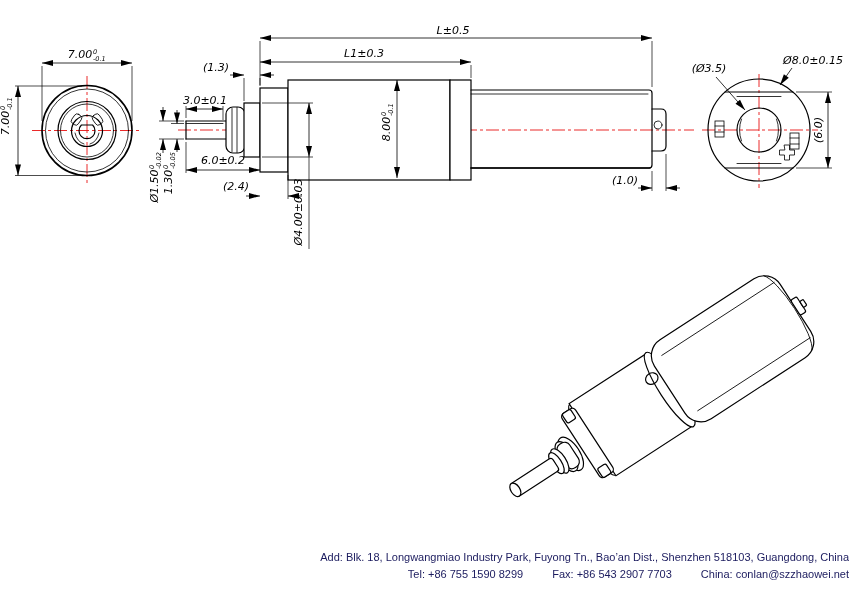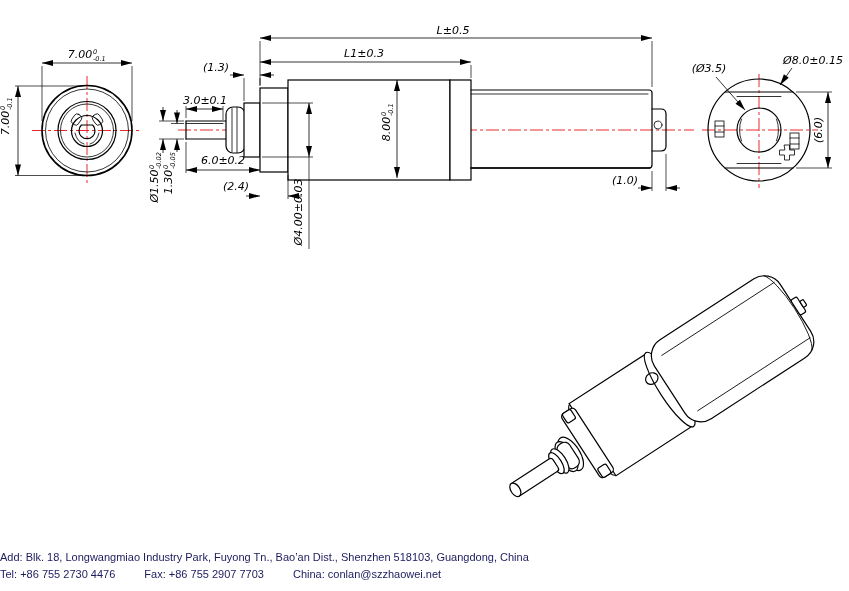--- a/index.html
+++ b/index.html
@@ -7,21 +7,21 @@
   #drawing{position:absolute;top:0;left:0;}
   .ln{stroke:#000;stroke-width:1.2;fill:none;stroke-linecap:round;}
   .thick{stroke-width:1.6;}
   .thin{stroke-width:0.8;}
   .fillw{fill:#ffffff;stroke:#000;stroke-width:1.2;}
   .dl{stroke:#000;stroke-width:0.8;fill:none;}
   .ext{stroke:#000;stroke-width:0.7;fill:none;}
   .cl{stroke:#e81212;stroke-width:0.9;stroke-dasharray:13 3 3 3;fill:none;}
   text.dim{font:italic 11px "DejaVu Sans",sans-serif;fill:#000;}
   text.tol{font:italic 6.5px "DejaVu Sans",sans-serif;fill:#000;}
-  #footer{position:absolute;top:549px;left:0;width:849px;text-align:left;color:#1b1b5e;font-size:11px;line-height:17px;}
+  #footer{position:absolute;top:549px;left:0;width:849px;text-align:right;color:#1b1b5e;font-size:11px;line-height:17px;}
   #footer .gap{display:inline-block;width:26px;}
 </style>
 </head>
 <body>
 
 <svg id="drawing" width="849" height="548" viewBox="0 0 849 548">
   <defs>
     <marker id="arr" viewBox="0 0 12 8" markerWidth="12" markerHeight="8" refX="11.5" refY="4" orient="auto-start-reverse" markerUnits="userSpaceOnUse">
       <path d="M0.5,1 L11.5,4 L0.5,7 Z" fill="#000"></path>
     </marker>
@@ -282,17 +282,17 @@
     <rect class="fillw" x="2" y="-7.5" width="50" height="15" rx="3"></rect>
     <ellipse class="fillw" cx="4" cy="0" rx="4.5" ry="7.5"></ellipse>
 
     <ellipse class="ln" cx="179" cy="-19" rx="6.5" ry="5.5" fill="#fff"></ellipse>
   </g>
 </svg>
 
 <div id="footer">
   <div>Add: Blk. 18, Longwangmiao Industry Park, Fuyong Tn., Bao’an Dist., Shenzhen 518103, Guangdong, China</div>
   <div>
-    <span>Tel: +86 755 2730 4476</span><span class="gap"></span>
-    <span>Fax: +86 755 2907 7703</span><span class="gap"></span>
+    <span>Tel: +86 755 1590 8299</span><span class="gap"></span>
+    <span>Fax: +86 543 2907 7703</span><span class="gap"></span>
     <span>China: conlan@szzhaowei.net</span>
   </div>
 </div>
 
 </body></html>

